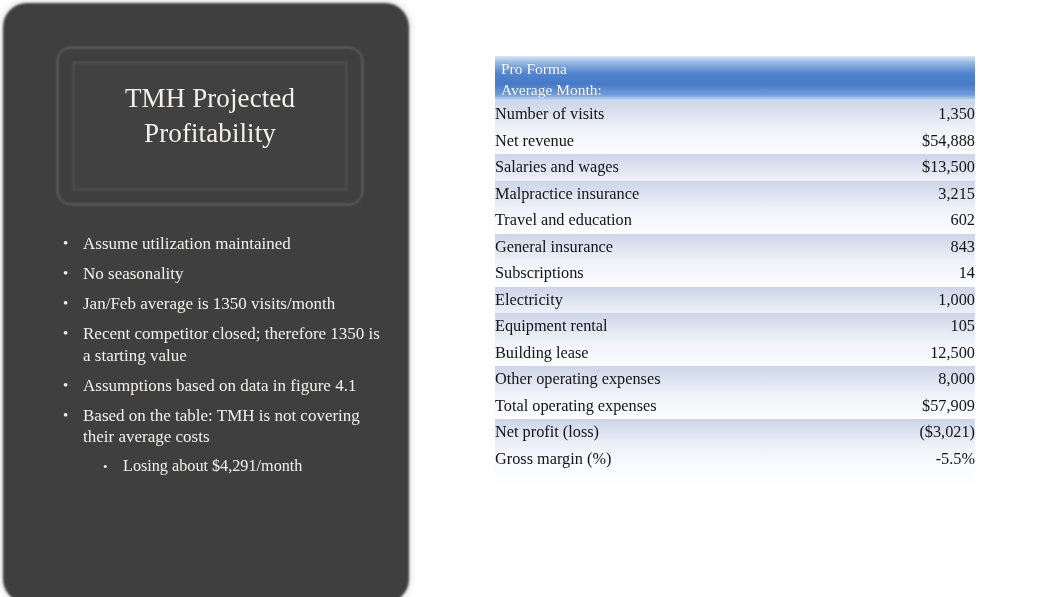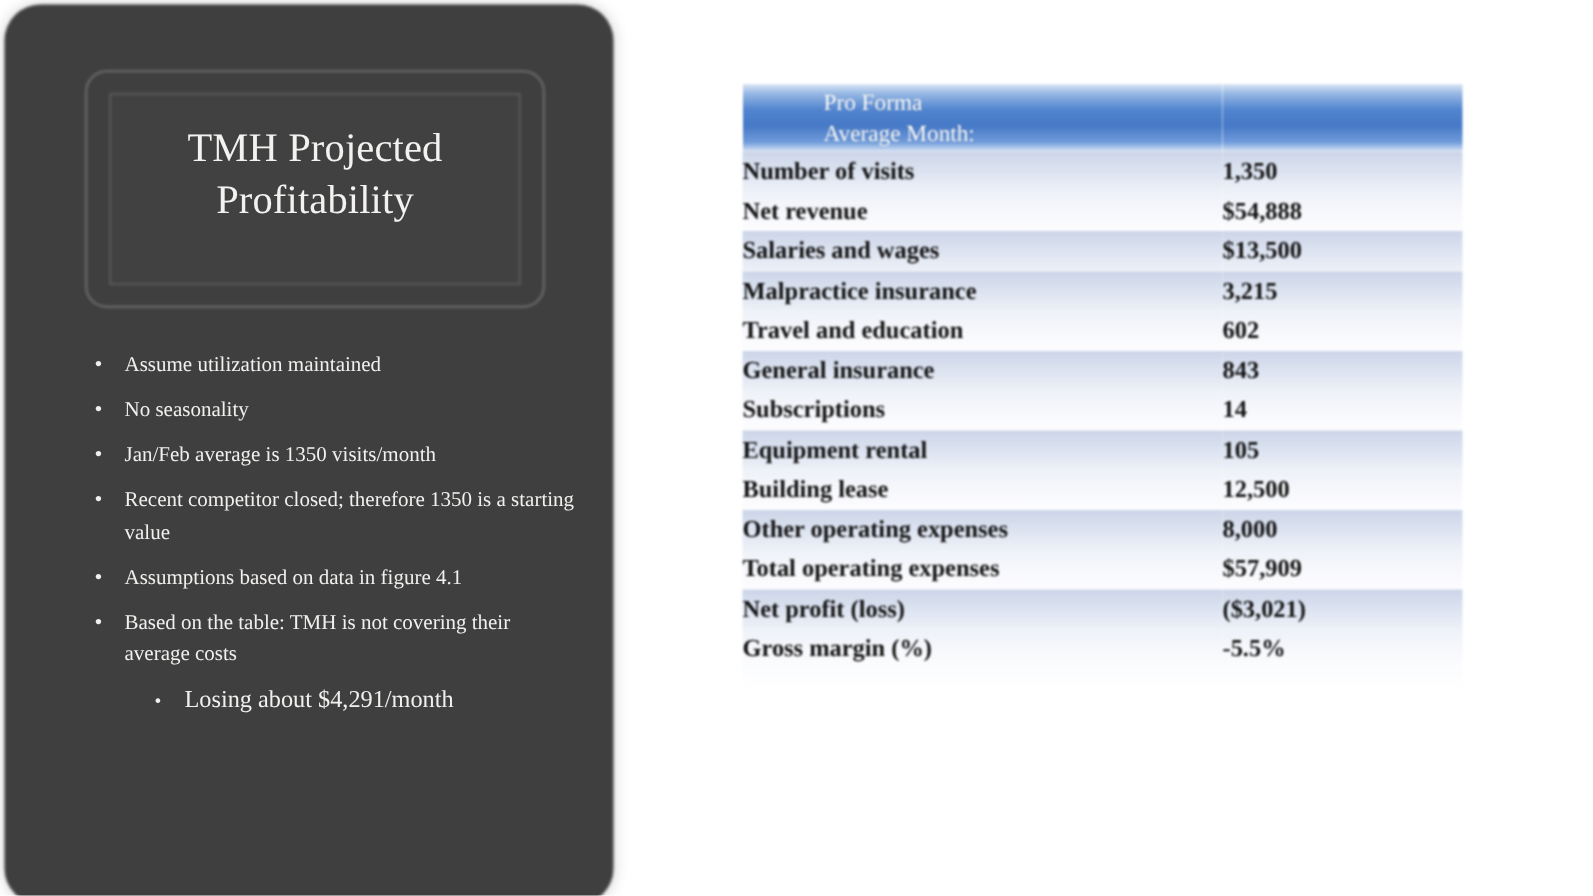--- a/index.html
+++ b/index.html
@@ -97,21 +97,21 @@
   }
   .bullet-row .dot {
     flex: 0 0 auto;
     width: 20px;
     font-size: 15px;
     line-height: 21.5px;
     text-align: left;
   }
   .bullet-row .btext {
     flex: 1 1 auto;
-    font-size: 14px;
+    font-size: 17px;
     line-height: 21.5px;
   }
   .bullet-row.sub {
     margin-left: 40px;
     margin-top: 1px;
   }
   .bullet-row.sub .dot {
     width: 20px;
     font-size: 13px;
   }
@@ -155,47 +155,45 @@
         #4679c6 62%,
         #6f9bda 86%,
         #d7e3f4 100%);
   }
   .thead-label {
     position: absolute;
     left: 6px;
     top: 3px;
     white-space: pre-line;
     text-shadow: 0 0 1px rgba(0,0,0,0.25);
-    margin-left: 48px;
   }
   .thead-spacer { }
 
   
   .trow td {
     height: 26.5px;
     font-size: 16.3px;
     color: #131313;
     vertical-align: middle;
-    font-weight: bold;
   }
   .trow.band-a {
     background: linear-gradient(to bottom, #ccd5e8 0%, #dbe2f0 45%, #eef1f8 100%);
   }
   .trow.band-b {
     background: linear-gradient(to bottom, #eef1f8 0%, #f7f8fc 50%, #fdfdff 100%);
   }
   .cell-label {
     padding-left: 5px;
     text-align: left;
     white-space: nowrap;
   }
   .cell-label.indent { padding-left: 14px; }
   .cell-value {
     padding-right: 3px;
-    text-align: left;
+    text-align: right;
     white-space: nowrap;
   }
   #table-fade {
     position: absolute;
     left: 0;
     right: 0;
     bottom: -16px;
     height: 18px;
     background: linear-gradient(to bottom, #fbfcfe 0%, rgba(255,255,255,0) 100%);
   }
@@ -279,20 +277,24 @@
           </tr>
           <tr class="trow band-a">
             <td class="cell-label">General insurance</td>
             <td class="cell-value">843</td>
           </tr>
           <tr class="trow band-b">
             <td class="cell-label">Subscriptions</td>
             <td class="cell-value">14</td>
           </tr>
           <tr class="trow band-a">
+            <td class="cell-label">Electricity</td>
+            <td class="cell-value">1,000</td>
+          </tr>
+          <tr class="trow band-a">
             <td class="cell-label">Equipment rental</td>
             <td class="cell-value">105</td>
           </tr>
           <tr class="trow band-b">
             <td class="cell-label">Building lease</td>
             <td class="cell-value">12,500</td>
           </tr>
           <tr class="trow band-a">
             <td class="cell-label">Other operating expenses</td>
             <td class="cell-value">8,000</td>

